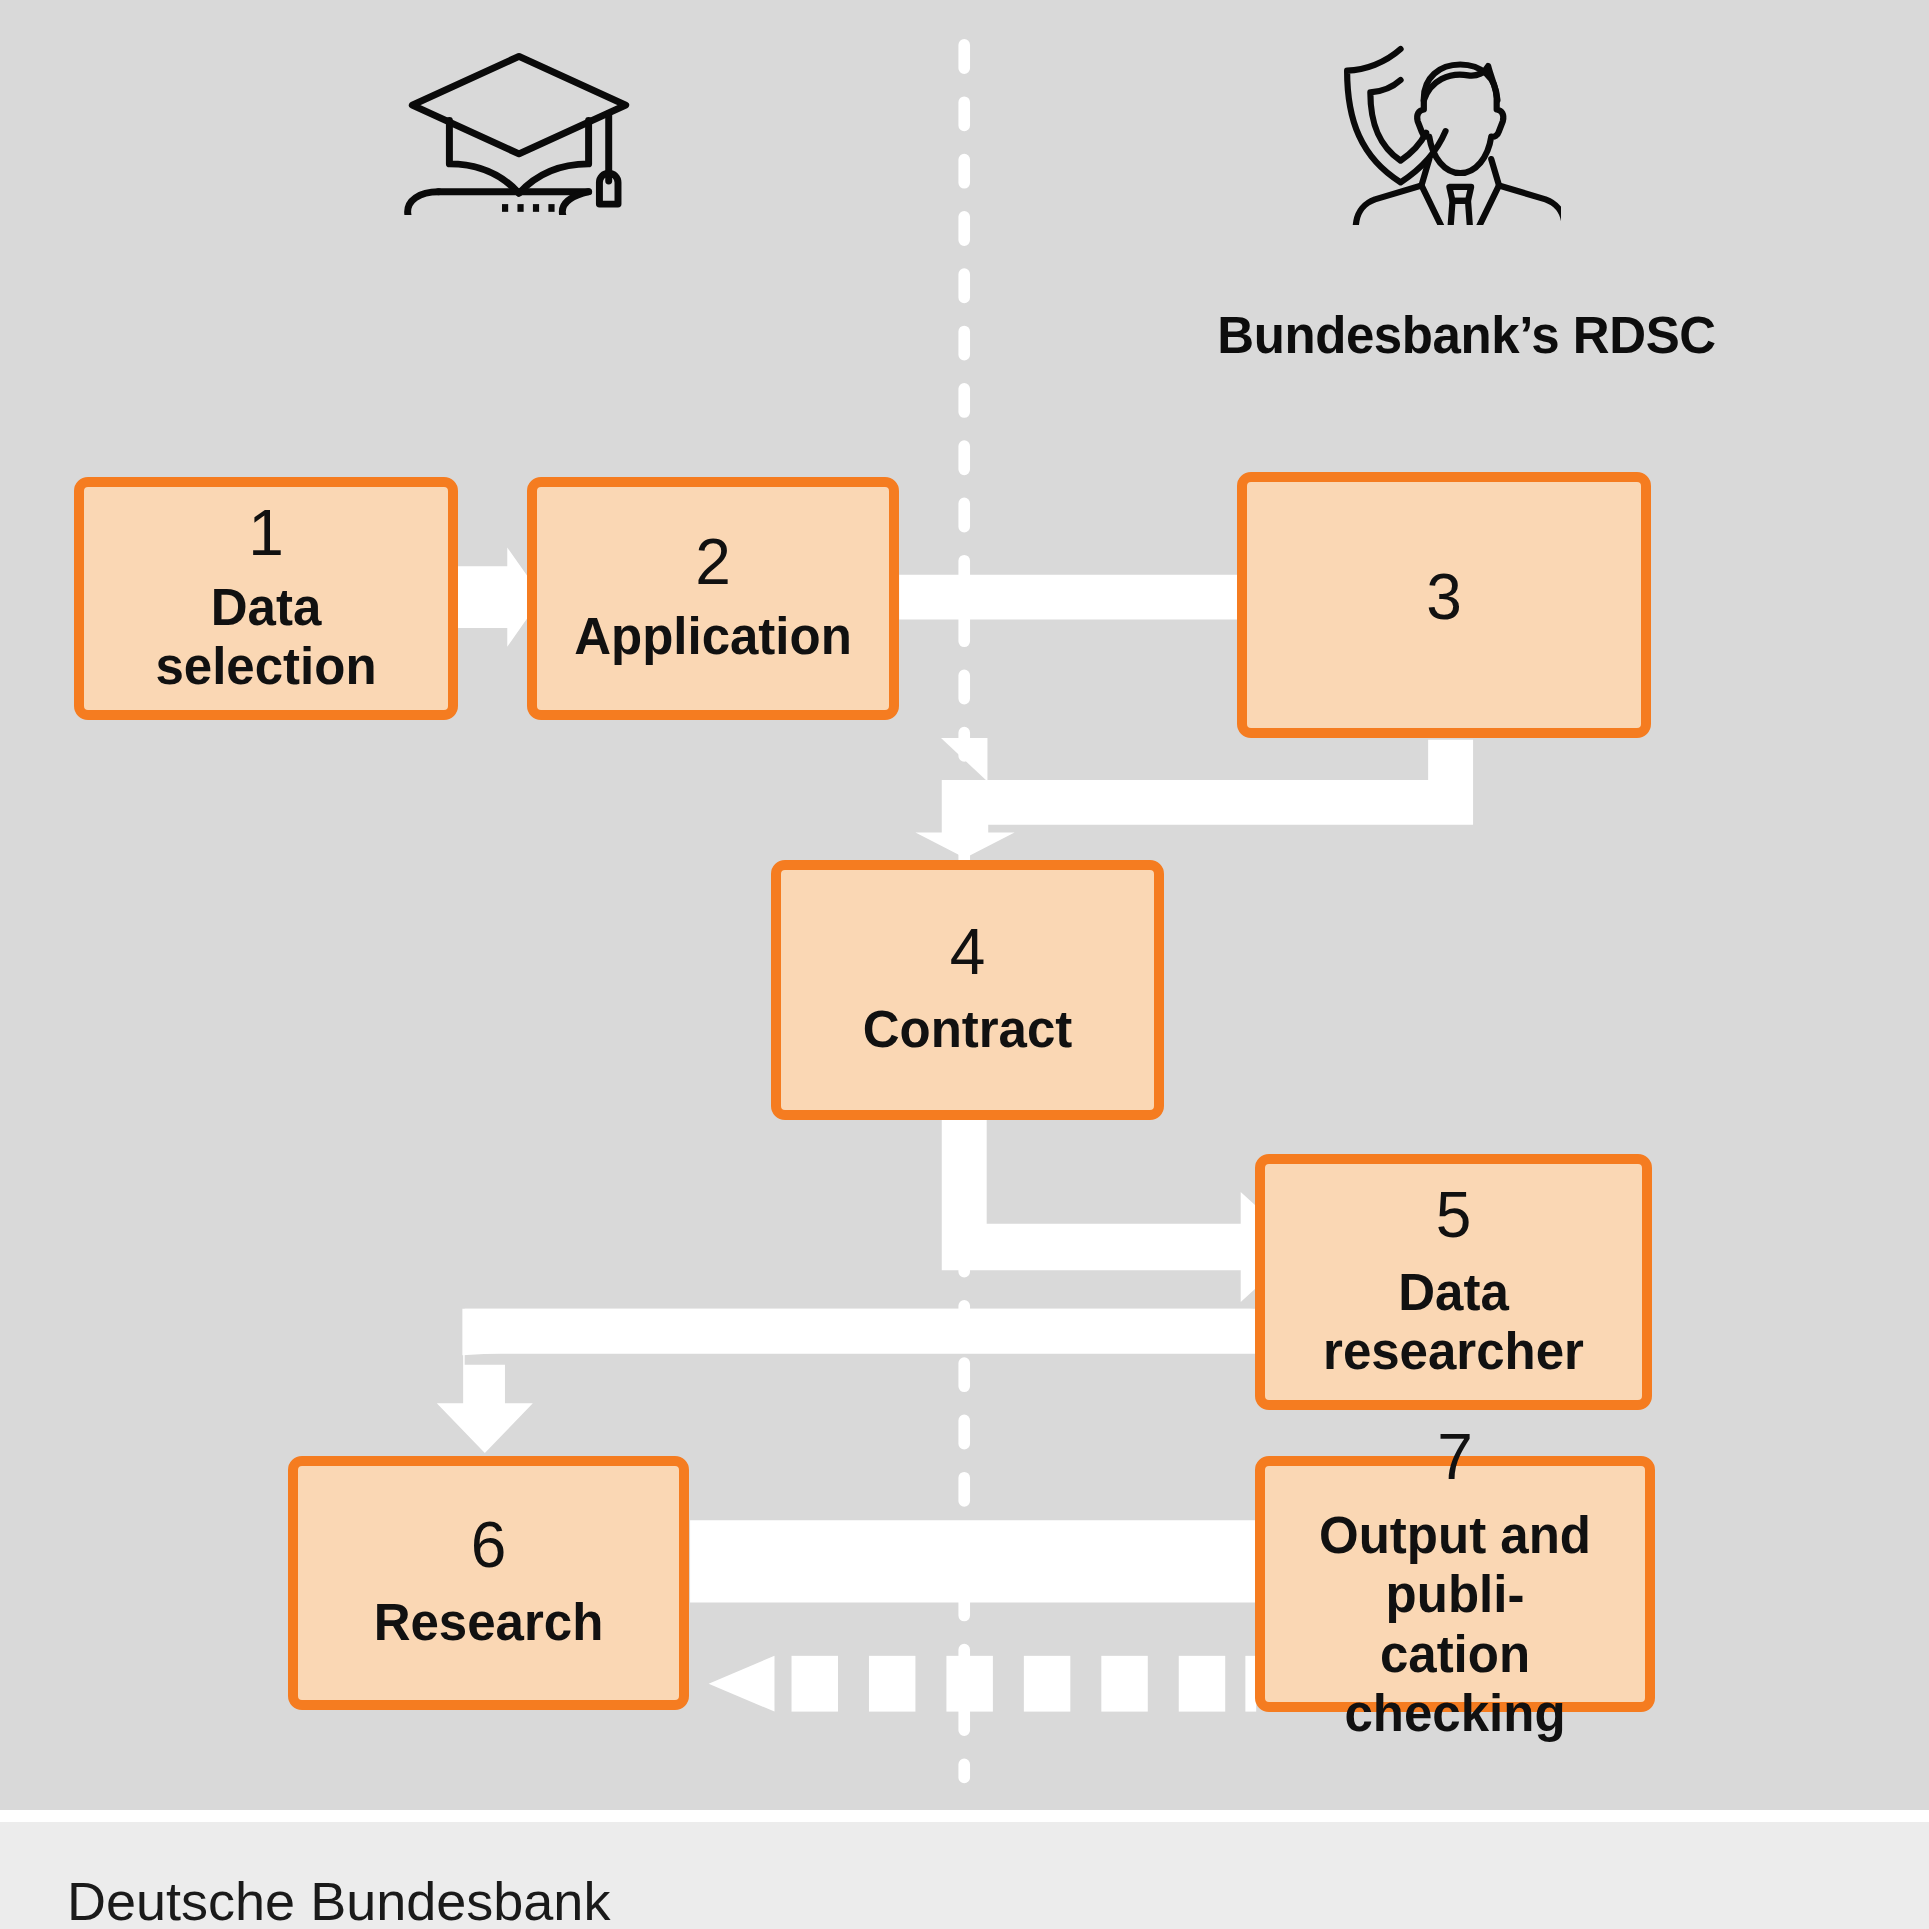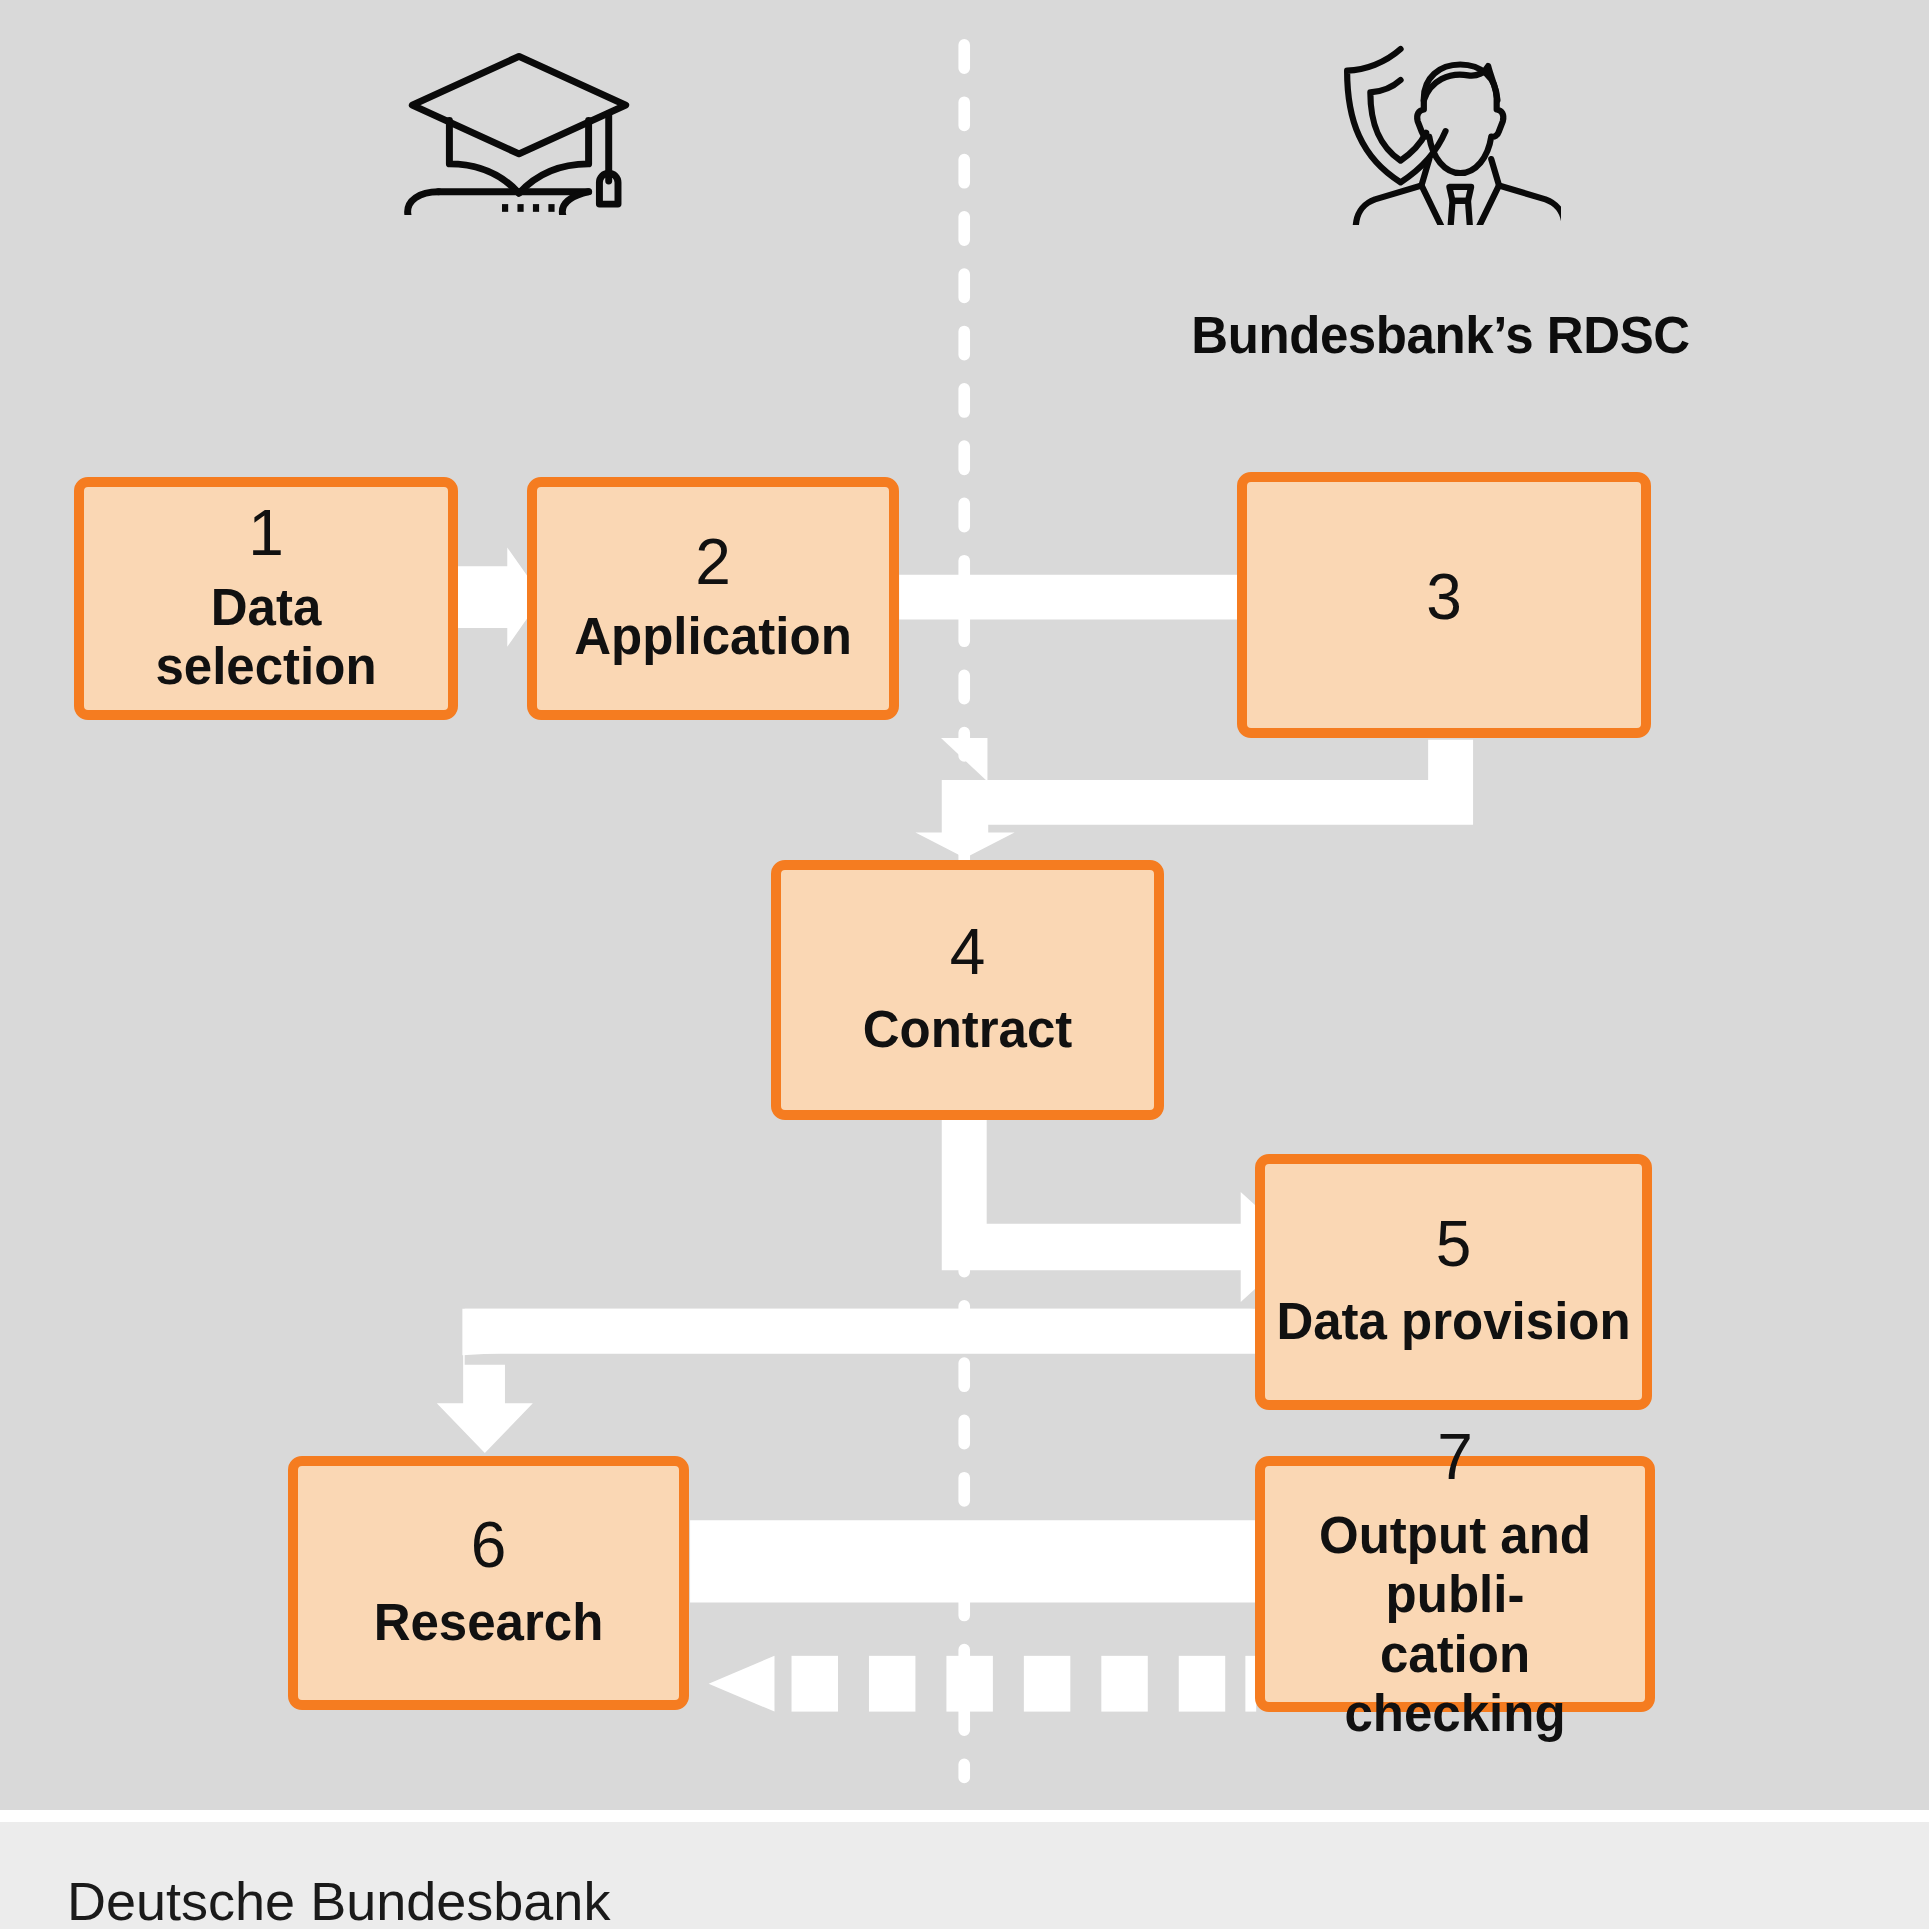--- a/index.html
+++ b/index.html
@@ -17,21 +17,21 @@
   .col-head{
     position:absolute;
     text-align:center;
     font-size:51px;
     font-weight:700;
     color:#0d0d0d;
     letter-spacing:-0.4px;
     white-space:nowrap;
   }
   #head-researcher{left:101px;top:306px;width:821px;}
-  #head-rdsc{left:1030px;top:306px;width:821px;}
+  #head-rdsc{left:1056px;top:306px;width:821px;}
 
   .icon-wrap{position:absolute;}
   #icon-researcher{left:403px;top:37px;width:232px;height:178px;}
   #icon-rdsc{left:1344px;top:35px;width:217px;height:190px;}
 
   
   .node{
     position:absolute;
     box-sizing:border-box;
     background:#fad7b4;
@@ -220,21 +220,21 @@
     <div class="num">3</div>
   </div>
 
   <div class="node" id="node-4">
     <div class="num">4</div>
     <div class="lbl">Contract</div>
   </div>
 
   <div class="node" id="node-5">
     <div class="num">5</div>
-    <div class="lbl">Data provision</div>
+    <div class="lbl">Data researcher</div>
   </div>
 
   <div class="node" id="node-6">
     <div class="num">6</div>
     <div class="lbl">Research</div>
   </div>
 
   <div class="node" id="node-7">
     <div class="num">7</div>
     <div class="lbl">Output and publi-

